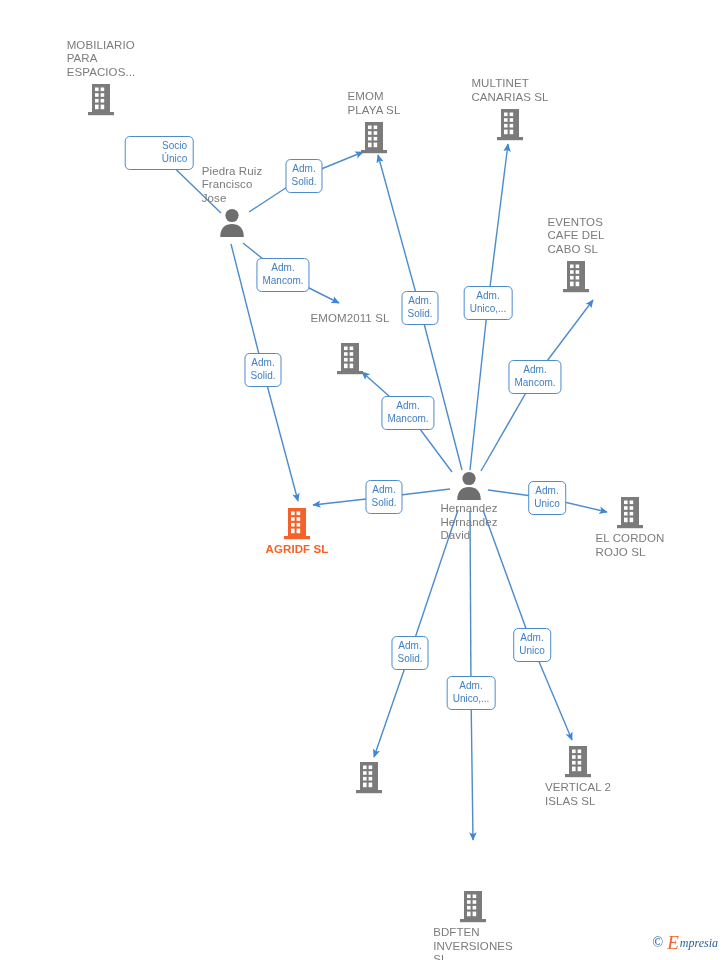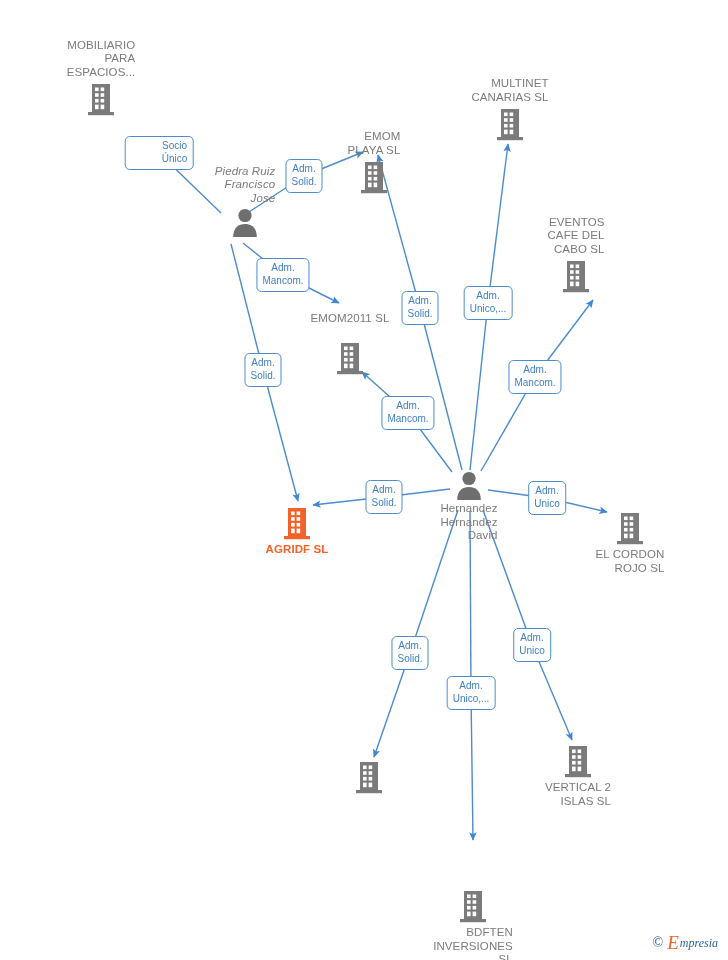--- a/index.html
+++ b/index.html
@@ -31,21 +31,21 @@
     display: flex;
     flex-direction: column;
     align-items: center;
     width: 120px;
     transform: translateX(-60px);
   }
   .node-label {
     font-size: 11.5px;
     line-height: 13.5px;
     color: #7b7b7b;
-    text-align: right;
+    text-align: left;
     letter-spacing: 0.1px;
     white-space: pre-line;
     font-family: "Liberation Sans", sans-serif;
   }
   .node-label.below {
     margin-top: 2px;
   }
   .node-label.above {
     margin-bottom: 2px;
   }
@@ -158,32 +158,32 @@
             <rect x="14.6" y="6.5" width="3.6" height="3.6" fill="#ffffff"></rect>
             <rect x="9" y="12.2" width="3.6" height="3.6" fill="#ffffff"></rect>
             <rect x="14.6" y="12.2" width="3.6" height="3.6" fill="#ffffff"></rect>
             <rect x="9" y="17.9" width="3.6" height="3.6" fill="#ffffff"></rect>
             <rect x="14.6" y="17.9" width="3.6" height="3.6" fill="#ffffff"></rect>
             <rect x="9" y="23.6" width="3.6" height="4.6" fill="#ffffff"></rect>
             <rect x="14.6" y="23.6" width="3.6" height="4.6" fill="#ffffff"></rect>
           </svg>
         </span>
       </div>
-      <div class="node" style="left: 245px; top: 164.5px; font-style: italic;">
+      <div class="node" style="left: 232px; top: 164.5px;">
         <div class="node-label above">Piedra Ruiz
 Francisco
 Jose</div>
         <span>
           <svg class="node-icon person" viewBox="0 0 30 30" xmlns="http://www.w3.org/2000/svg">
             <circle cx="15" cy="8.5" r="6.6" fill="#6e6e6e"></circle>
             <path d="M3.2 30 C3.2 20.5 8.5 17 15 17 C21.5 17 26.8 20.5 26.8 30 Z" fill="#6e6e6e"></path>
           </svg>
         </span>
       </div>
-      <div class="node" style="left: 374px; top: 90px; margin-top: 40px;">
+      <div class="node" style="left: 374px; top: 90px;">
         <div class="node-label above">EMOM
 PLAYA  SL</div>
         <span>
           <svg class="node-icon" viewBox="0 0 30 36" xmlns="http://www.w3.org/2000/svg">
             <rect x="6" y="3" width="18" height="28" fill="#7b7b7b"></rect>
             <rect x="2" y="31" width="26" height="3.2" fill="#7b7b7b"></rect>
             <rect x="9" y="6.5" width="3.6" height="3.6" fill="#ffffff"></rect>
             <rect x="14.6" y="6.5" width="3.6" height="3.6" fill="#ffffff"></rect>
             <rect x="9" y="12.2" width="3.6" height="3.6" fill="#ffffff"></rect>
             <rect x="14.6" y="12.2" width="3.6" height="3.6" fill="#ffffff"></rect>
@@ -269,21 +269,21 @@
         <span>
           <svg class="node-icon person" viewBox="0 0 30 30" xmlns="http://www.w3.org/2000/svg">
             <circle cx="15" cy="8.5" r="6.6" fill="#6e6e6e"></circle>
             <path d="M3.2 30 C3.2 20.5 8.5 17 15 17 C21.5 17 26.8 20.5 26.8 30 Z" fill="#6e6e6e"></path>
           </svg>
         </span>
         <div class="node-label below">Hernandez
 Hernandez
 David</div>
       </div>
-      <div class="node" style="left: 630px; top: 510px;">
+      <div class="node" style="left: 630px; top: 494px;">
         <span>
           <svg class="node-icon" viewBox="0 0 30 36" xmlns="http://www.w3.org/2000/svg">
             <rect x="6" y="3" width="18" height="28" fill="#7b7b7b"></rect>
             <rect x="2" y="31" width="26" height="3.2" fill="#7b7b7b"></rect>
             <rect x="9" y="6.5" width="3.6" height="3.6" fill="#ffffff"></rect>
             <rect x="14.6" y="6.5" width="3.6" height="3.6" fill="#ffffff"></rect>
             <rect x="9" y="12.2" width="3.6" height="3.6" fill="#ffffff"></rect>
             <rect x="14.6" y="12.2" width="3.6" height="3.6" fill="#ffffff"></rect>
             <rect x="9" y="17.9" width="3.6" height="3.6" fill="#ffffff"></rect>
             <rect x="14.6" y="17.9" width="3.6" height="3.6" fill="#ffffff"></rect>

